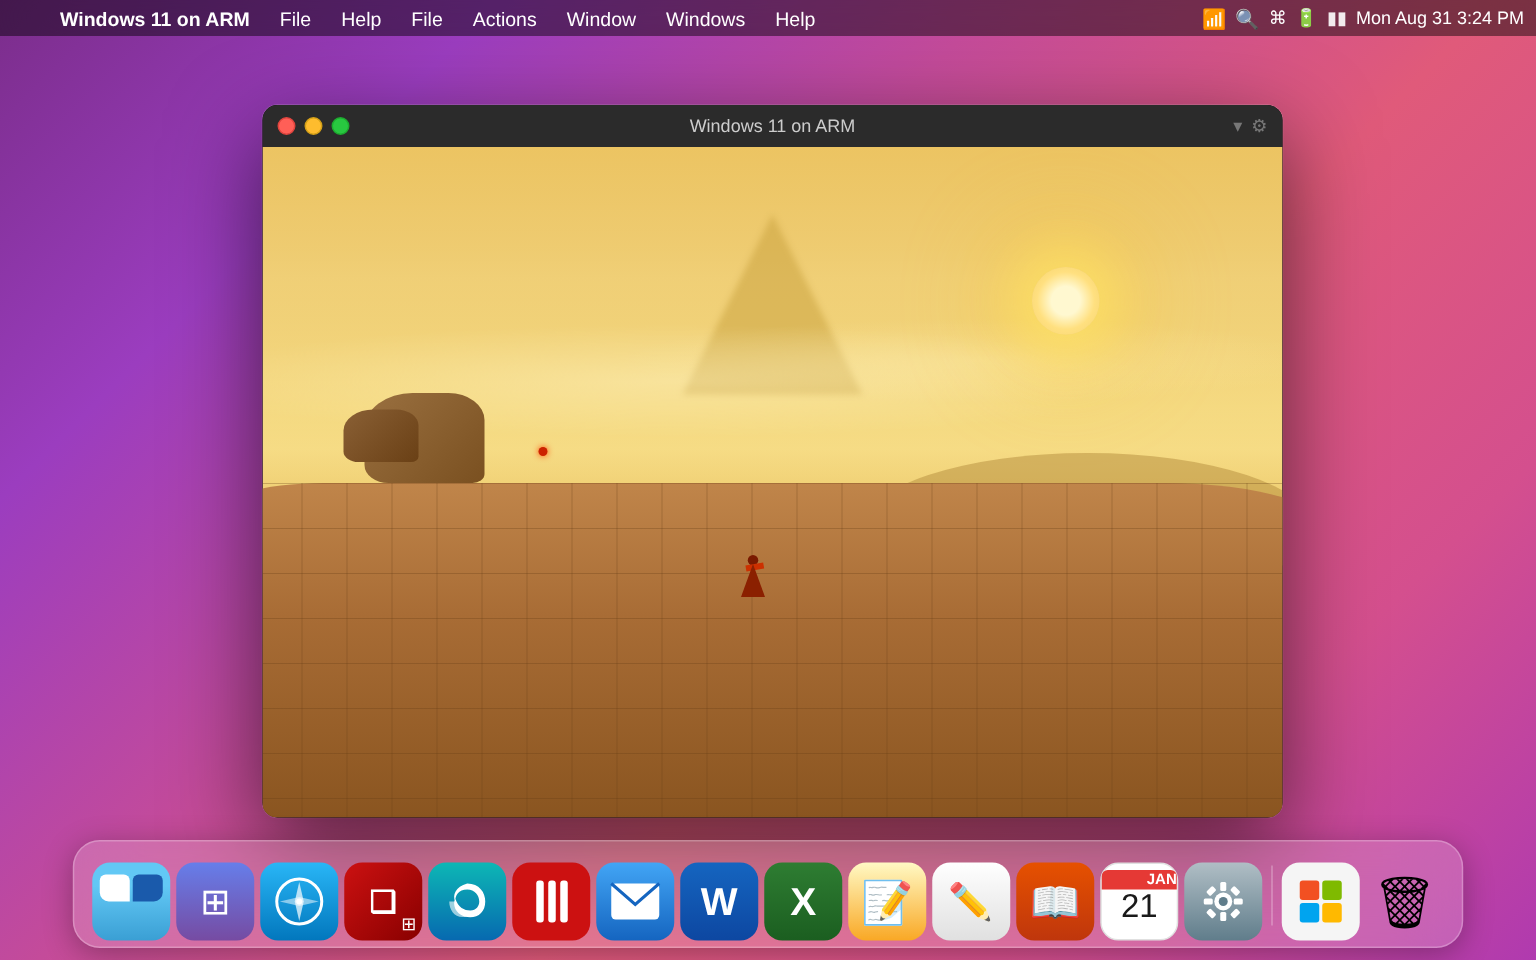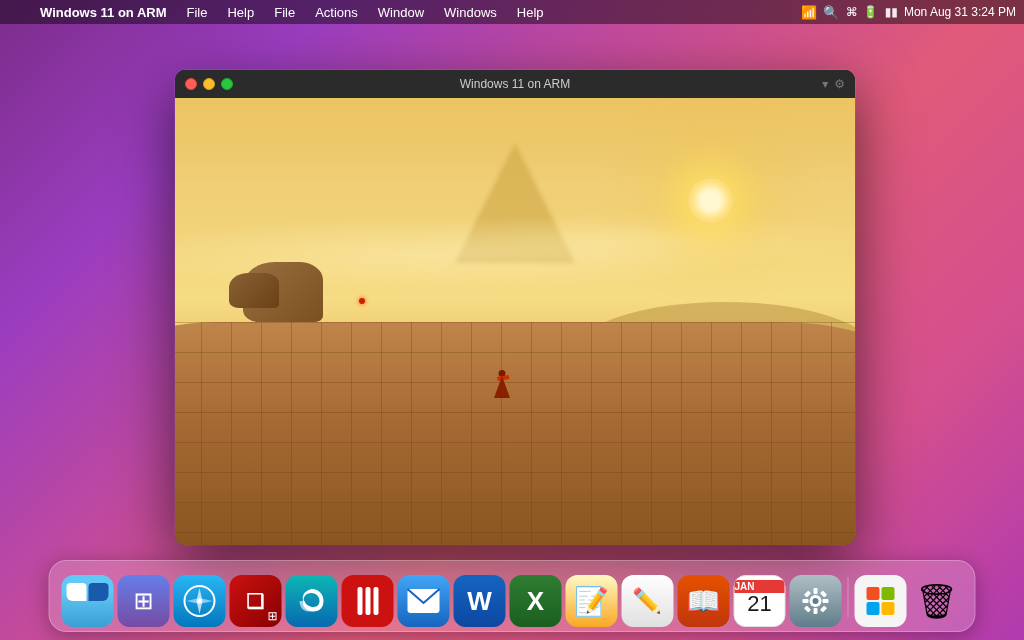--- a/index.html
+++ b/index.html
@@ -482,21 +482,21 @@
 
   <div class="dock-icon icon-textedit">
     <span style="font-size:24px;">✏️</span>
   </div>
 
   <div class="dock-icon icon-books">
     <span style="font-size:28px;">📖</span>
   </div>
 
   <div class="dock-icon icon-calendar" style="background:white;display:flex;flex-direction:column;align-items:center;justify-content:flex-start;padding-top:4px;">
-    <div style="background:#e53935;width:100%;text-align:left;color:white;font-size:10px;font-weight:600;border-radius:4px 4px 0 0;padding:1px 0;">JAN</div>
+    <div style="background:#e53935;width:100%;text-align:right;color:white;font-size:10px;font-weight:600;border-radius:4px 4px 0 0;padding:1px 0;">JAN</div>
     <div style="font-size:22px;font-weight:300;color:#1a1a1a;line-height:1;">21</div>
   </div>
 
   <div class="dock-icon icon-sysprefs">
     <svg width="34" height="34" viewBox="0 0 34 34">
       <circle cx="17" cy="17" r="6" fill="white"></circle>
       <circle cx="17" cy="17" r="3" fill="#607d8b"></circle>
 
       <rect x="15" y="4" width="4" height="6" rx="1" fill="white"></rect>
       <rect x="15" y="24" width="4" height="6" rx="1" fill="white"></rect>

